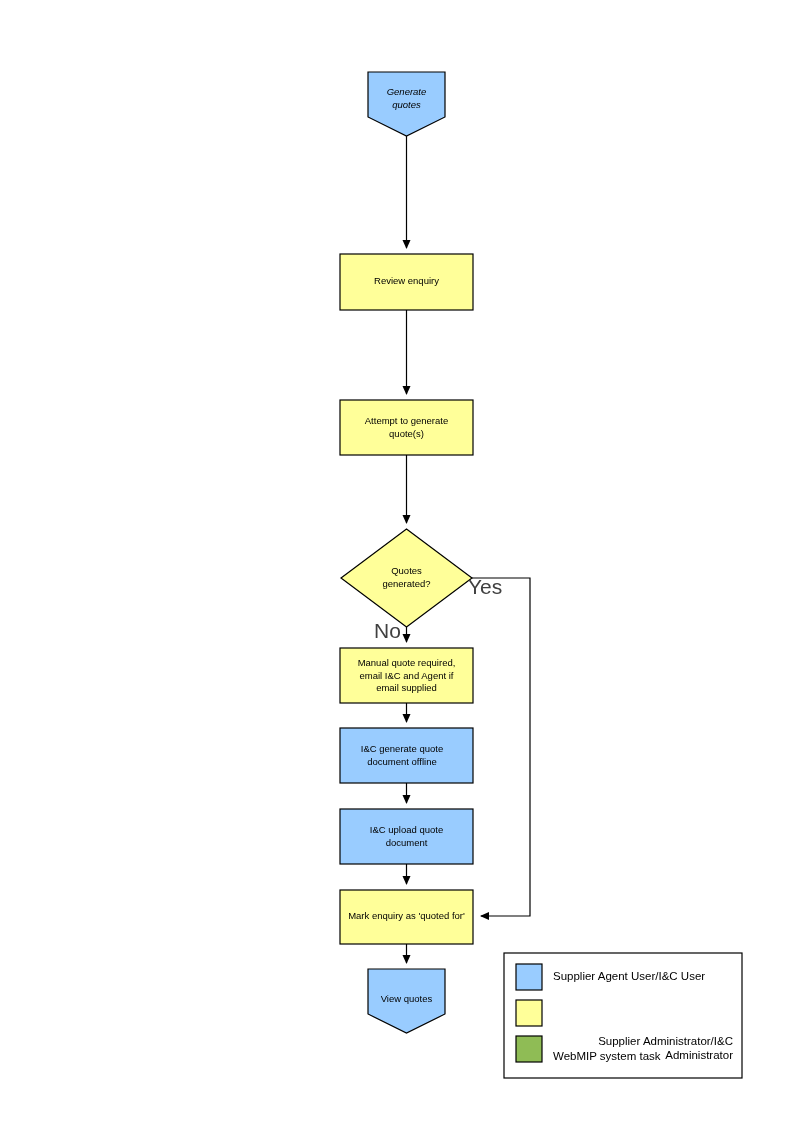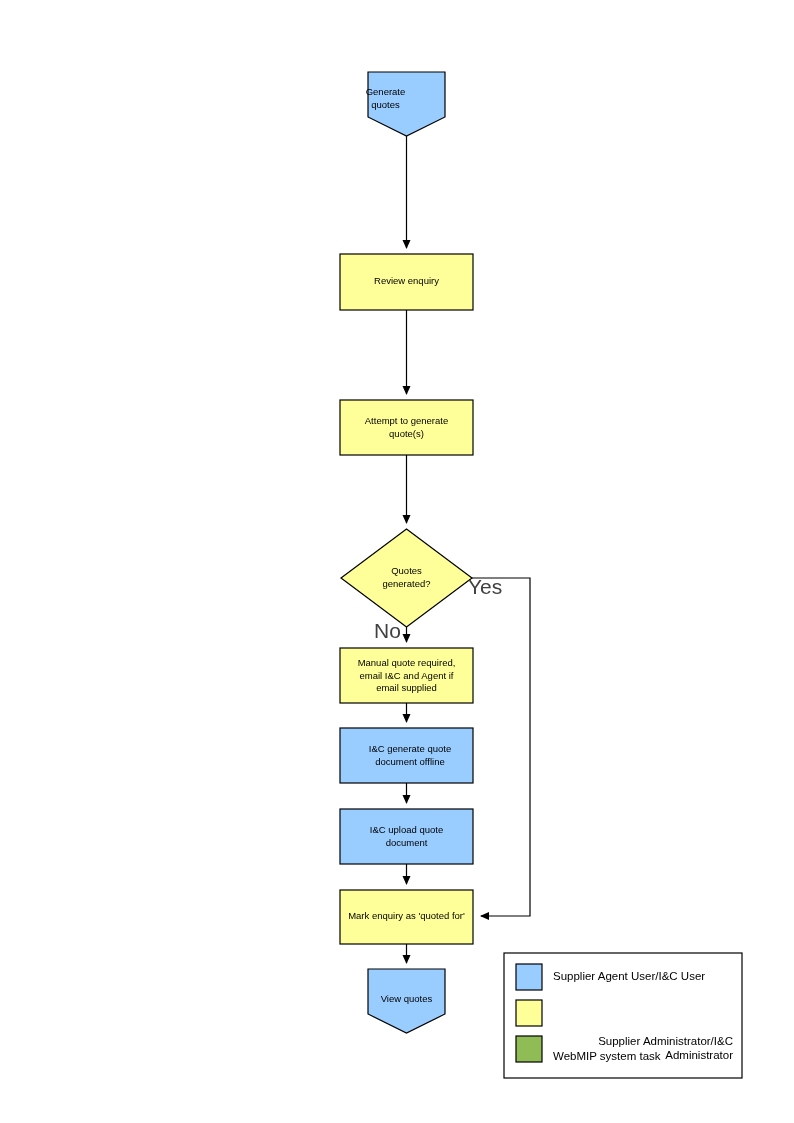--- a/index.html
+++ b/index.html
@@ -83,36 +83,36 @@
   </g>
 
   <g>
     <rect x="504" y="953" width="238" height="125" fill="#ffffff" stroke="#000000" stroke-width="1.2"></rect>
     <rect x="516" y="964" width="26" height="26" fill="#99CCFF" stroke="#000000" stroke-width="1.2"></rect>
     <rect x="516" y="1000" width="26" height="26" fill="#FFFF99" stroke="#000000" stroke-width="1.2"></rect>
     <rect x="516" y="1036" width="26" height="26" fill="#8FBC55" stroke="#000000" stroke-width="1.2"></rect>
   </g>
 </svg>
 
-<div class="node-label" style="left:347px; top:86px; width:77px;">Generate
+<div class="node-label" style="left:368px; top:86px; width:77px;font-style:italic;">Generate
 quotes</div>
 
 <div class="node-label" style="left:340px; top:275px; width:133px;">Review enquiry</div>
 
 <div class="node-label" style="left:340px; top:415px; width:133px;">Attempt to generate
 quote(s)</div>
 
 <div class="node-label" style="left:341px; top:565px; width:131px;">Quotes
 generated?</div>
 
 <div class="node-label" style="left:340px; top:657px; width:133px;">Manual quote required,
 email I&amp;C and Agent if
 email supplied</div>
 
-<div class="node-label" style="left:340px; top:743px; width:140px;">I&amp;C generate quote
+<div class="node-label" style="left:332px; top:743px; width:140px;">I&amp;C generate quote
 document offline</div>
 
 <div class="node-label" style="left:340px; top:824px; width:133px;">I&amp;C upload quote
 document</div>
 
 <div class="node-label" style="left:338px; top:910px; width:137px;">Mark enquiry as 'quoted for'</div>
 
 <div class="node-label" style="left:368px; top:993px; width:77px;">View quotes</div>
 
 <div class="edge-label" style="left:468px; top:576px;">Yes</div>

